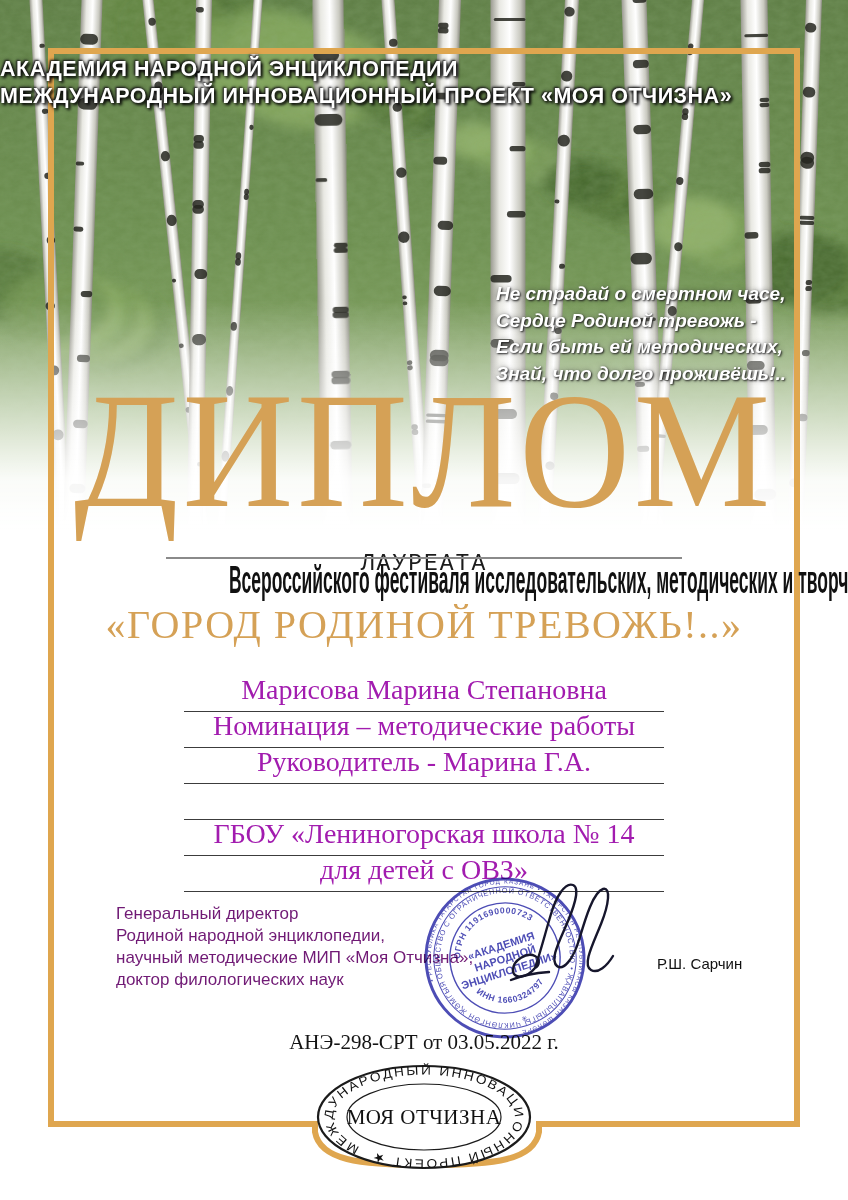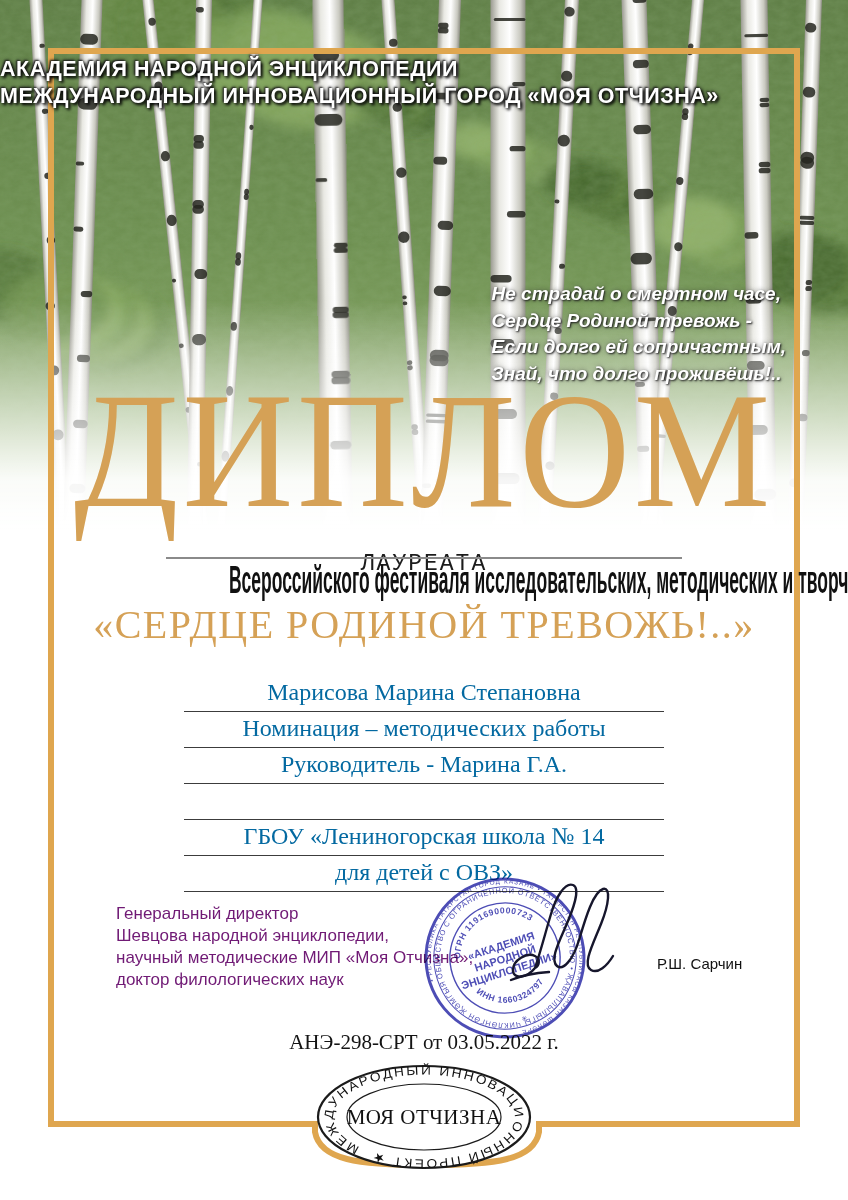--- a/index.html
+++ b/index.html
@@ -53,21 +53,21 @@
   }
   .festival-title{
     position:absolute;left:0;top:601px;width:100%;text-align:center;z-index:3;
     font-family:"Liberation Serif",serif;font-size:40px;letter-spacing:1.5px;
     color:var(--title-gold,#d5a156);white-space:nowrap;
   }
   
   .fields{position:absolute;left:50%;top:672px;width:480px;margin-left:-240px;z-index:3;}
   .field-row{
     height:36px;box-sizing:border-box;border-bottom:1.5px solid #3c3c3c;
-    text-align:center;font-family:"Liberation Serif",serif;font-size:24px;color:#0369a1;
+    text-align:center;font-family:"Liberation Serif",serif;font-size:28px;color:#a21caf;
     display:flex;align-items:flex-end;justify-content:center;padding-bottom:5px;
   }
   .field-row.first{height:40px;}
   
   .sig-role{
     position:absolute;left:116px;top:903px;width:430px;z-index:3;
     font-size:17px;line-height:22px;color:#701a75;
   }
   .sig-name{position:absolute;left:657px;top:955px;z-index:3;font-size:15px;color:#111;}
   .stamp{position:absolute;left:415px;top:868px;z-index:4;mix-blend-mode:multiply;opacity:.92;}
@@ -355,50 +355,50 @@
     <rect x="0" y="300" width="848" height="230" fill="url(#whitefade)"></rect>
   </svg>
 
   <div class="frame-sides"></div>
   <svg class="frame-bottom" width="752" height="58" viewBox="0 0 752 58">
     <path d="M 0,6 H 267 V 14 C 272,42 310,47 379,47 C 448,47 486,42 491,14 V 6 H 752" fill="none" stroke="#dfa64f" stroke-width="6"></path>
   </svg>
 
   <div class="header">
     <div>АКАДЕМИЯ НАРОДНОЙ ЭНЦИКЛОПЕДИИ</div>
-    <div>МЕЖДУНАРОДНЫЙ ИННОВАЦИОННЫЙ ГОРОД «МОЯ ОТЧИЗНА»</div>
+    <div>МЕЖДУНАРОДНЫЙ ИННОВАЦИОННЫЙ ПРОЕКТ «МОЯ ОТЧИЗНА»</div>
   </div>
 
   <div class="poem">
     <div>Не страдай о смертном часе,</div>
     <div>Сердце Родиной тревожь -</div>
-    <div>Если долго ей сопричастным,</div>
+    <div>Если быть ей методических,</div>
     <div>Знай, что долго проживёшь!..</div>
   </div>
 
   <div class="big-title">ДИПЛОМ</div>
 
   <div class="laureata">ЛАУРЕАТА</div>
   <div class="laureata-line"></div>
 
   <div class="festival">Всероссийского фестиваля исследовательских, методических и творческих работ</div>
-  <div class="festival-title">«СЕРДЦЕ РОДИНОЙ ТРЕВОЖЬ!..»</div>
+  <div class="festival-title">«ГОРОД РОДИНОЙ ТРЕВОЖЬ!..»</div>
 
   <div class="fields">
     <div class="field-row first">Марисова Марина Степановна</div>
-    <div class="field-row">Номинация – методических работы</div>
+    <div class="field-row">Номинация – методические работы</div>
     <div class="field-row">Руководитель - Марина Г.А.</div>
     <div class="field-row"></div>
     <div class="field-row">ГБОУ «Лениногорская школа № 14</div>
     <div class="field-row">для детей с ОВЗ»</div>
   </div>
 
   <div class="sig-role">
     <div>Генеральный директор</div>
-    <div>Шевцова народной энциклопедии,</div>
+    <div>Родиной народной энциклопедии,</div>
     <div>научный методические МИП «Моя Отчизна»,</div>
     <div>доктор филологических наук</div>
   </div>
 
   <svg class="stamp" width="180" height="180" viewBox="-90 -90 180 180">
     <defs>
       <path id="rimOuter" d="M -74.5,0 A 74.5,74.5 0 1 1 74.5,0 A 74.5,74.5 0 1 1 -74.5,0"></path>
       <path id="rimMid" d="M -65,0 A 65,65 0 1 1 65,0 A 65,65 0 1 1 -65,0"></path>
       <path id="arcOgrn" d="M -43,-13 A 45,45 0 0 1 43,-13"></path>
       <path id="arcInn" d="M -38,24 A 45,45 0 0 0 38,24"></path>

